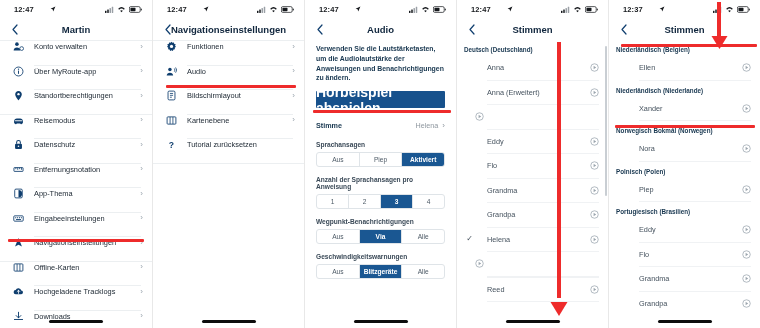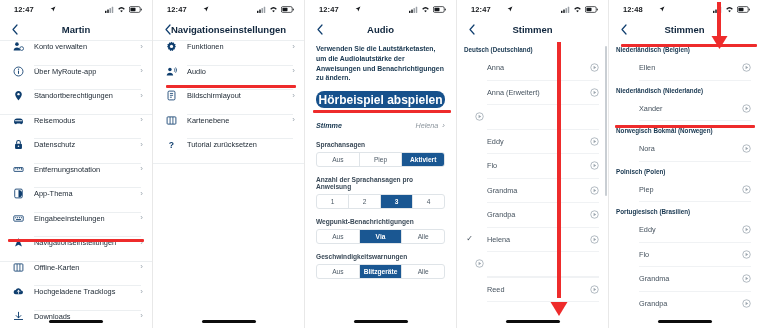--- a/index.html
+++ b/index.html
@@ -96,32 +96,31 @@
     font-size: 6.9px;
     line-height: 1.42;
     color: #17364f;
     padding: 4px 11px 0 11px;
     font-weight: bold;
   }
   .primary-btn {
     margin: 8px 11px 0 11px;
     height: 17px;
     background: #17518c;
-    border-radius: 8px;
+    border-radius: 1px;
     display: flex; align-items: center; justify-content: center;
     color: #ffffff;
-    font-size: 12px; font-weight: bold;
+    font-size: 14px; font-weight: bold;
     cursor: pointer;
   }
   .field-row {
     margin: 11px 11px 0 11px;
     height: 13px;
     display: flex; align-items: center;
     position: relative;
-    font-style: italic;
   }
   .field-label {
     font-size: 7.2px; font-weight: bold; color: #17364f;
     flex: 1;
   }
   .field-value {
     font-size: 7.2px; color: #8d969e;
     margin-right: 4px;
   }
   .field-chev { color: #8d969e; font-size: 8px; line-height: 1; }
@@ -753,21 +752,21 @@
 
     <div class="anno-vline" style="left:100px; top:42px; height:256px;"></div>
     <svg class="anno-arrow" style="left:92px; top:290px;" width="20" height="26" viewBox="0 0 20 26">
       <path d="M10 26 L1.5 12 L18.5 12 Z" fill="#ee2b2b"></path>
     </svg>
   </div>
 
   <div class="panel">
     <div class="statusbar">
       <div class="sb-time">
-        <span>12:48</span>
+        <span>12:37</span>
         <svg class="sb-loc" viewBox="0 0 10 10">
             <path d="M9 1 L1 4.4 L4.3 5.5 L5.4 9 Z" fill="#15181c"></path>
           </svg>
       </div>
       <div class="sb-right">
         <svg class="sb-icon" width="9" height="7" viewBox="0 0 12 9">
           <rect x="0" y="6" width="2" height="3" rx="0.4" fill="#15181c"></rect>
             <rect x="3" y="4.4" width="2" height="4.6" rx="0.4" fill="#15181c"></rect>
             <rect x="6" y="2.6" width="2" height="6.4" rx="0.4" fill="#9aa0a6"></rect>
             <rect x="9" y="0.8" width="2" height="8.2" rx="0.4" fill="#9aa0a6"></rect>

